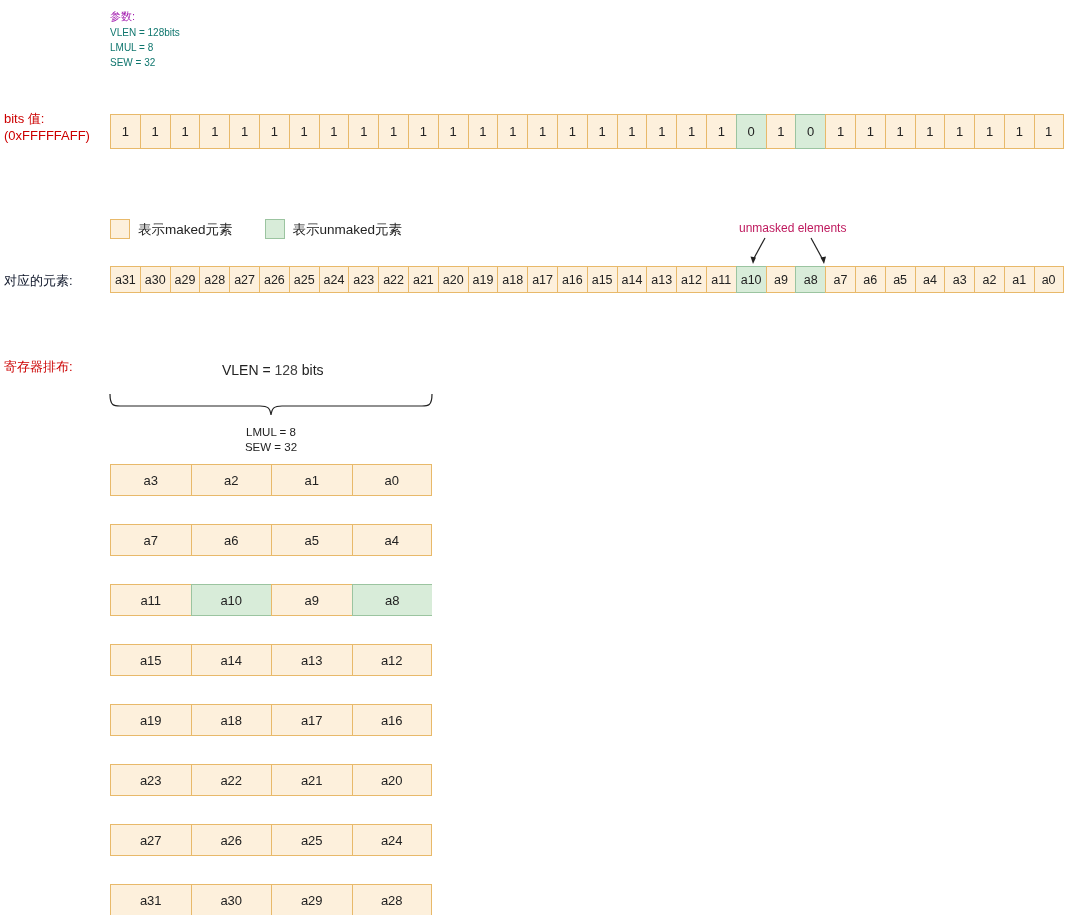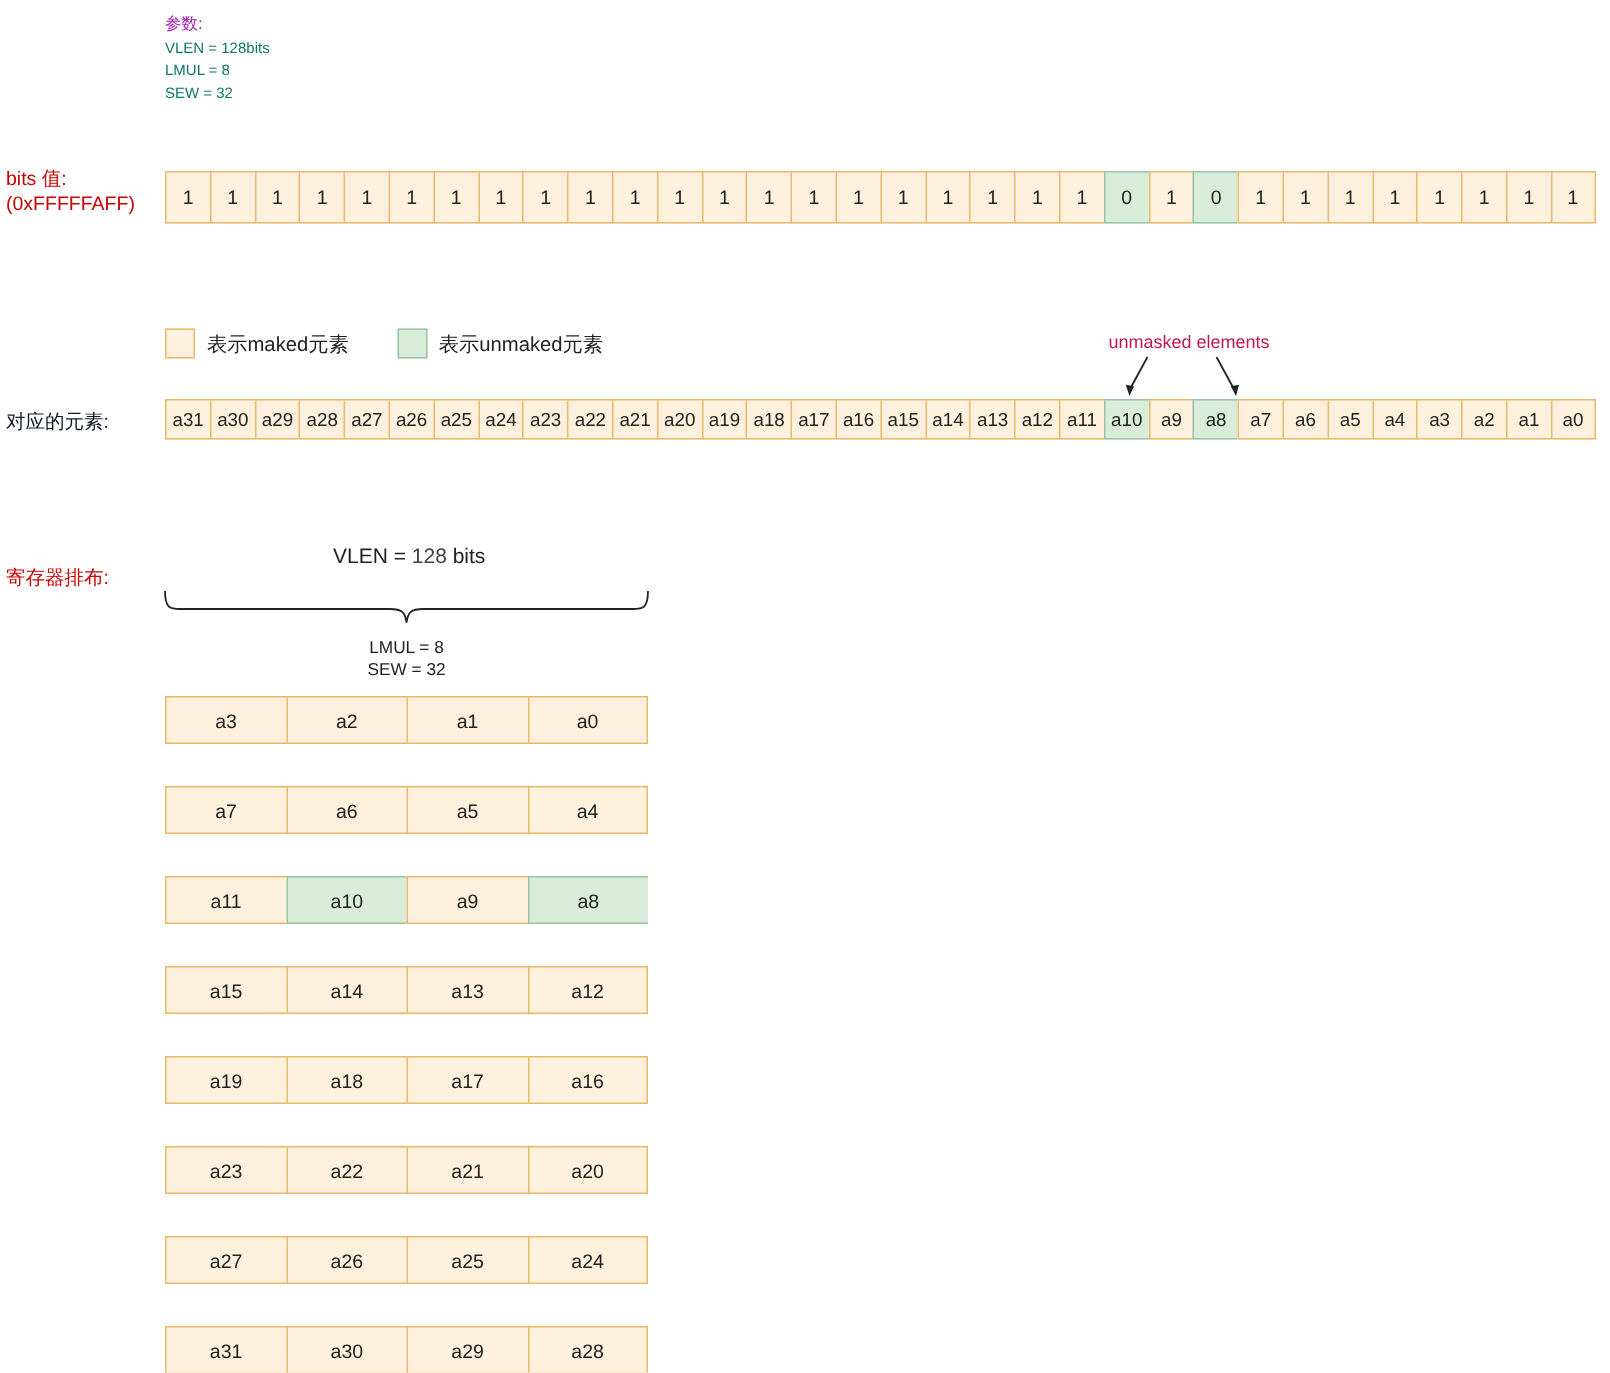--- a/index.html
+++ b/index.html
@@ -144,21 +144,20 @@
     border-right: none;
   }
 
   
   .reg-label {
     position: absolute;
     left: 4px;
     top: 358px;
     color: #cc0000;
     font-size: 13px;
-    margin-top: 18px;
   }
   .vlen-line {
     position: absolute;
     left: 222px;
     top: 362px;
     font-size: 14px;
     color: #222222;
   }
   .vlen-num { color: #404040; }
 

